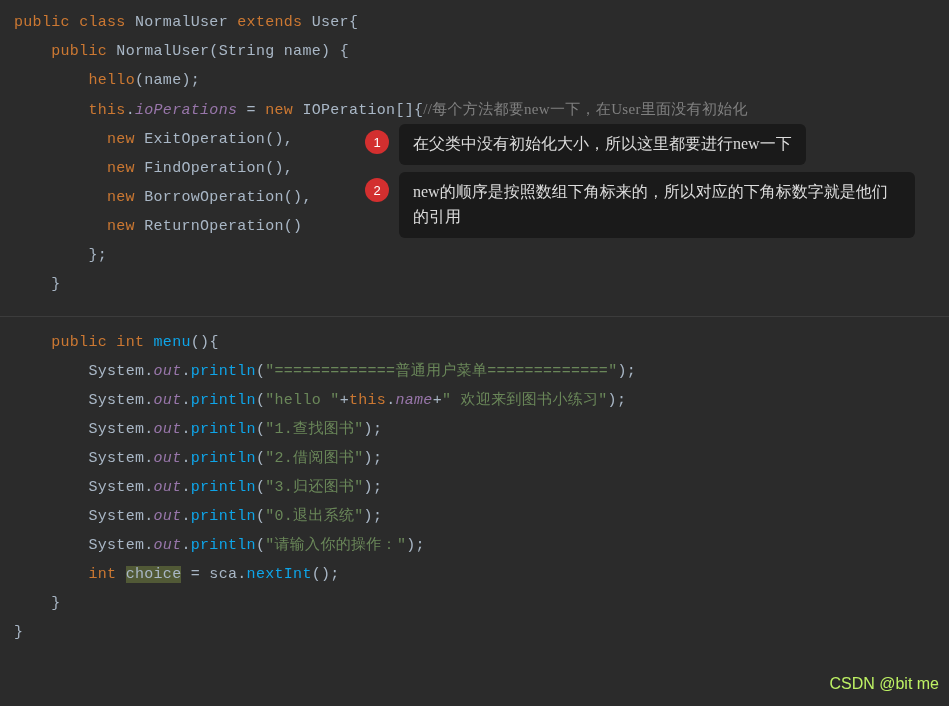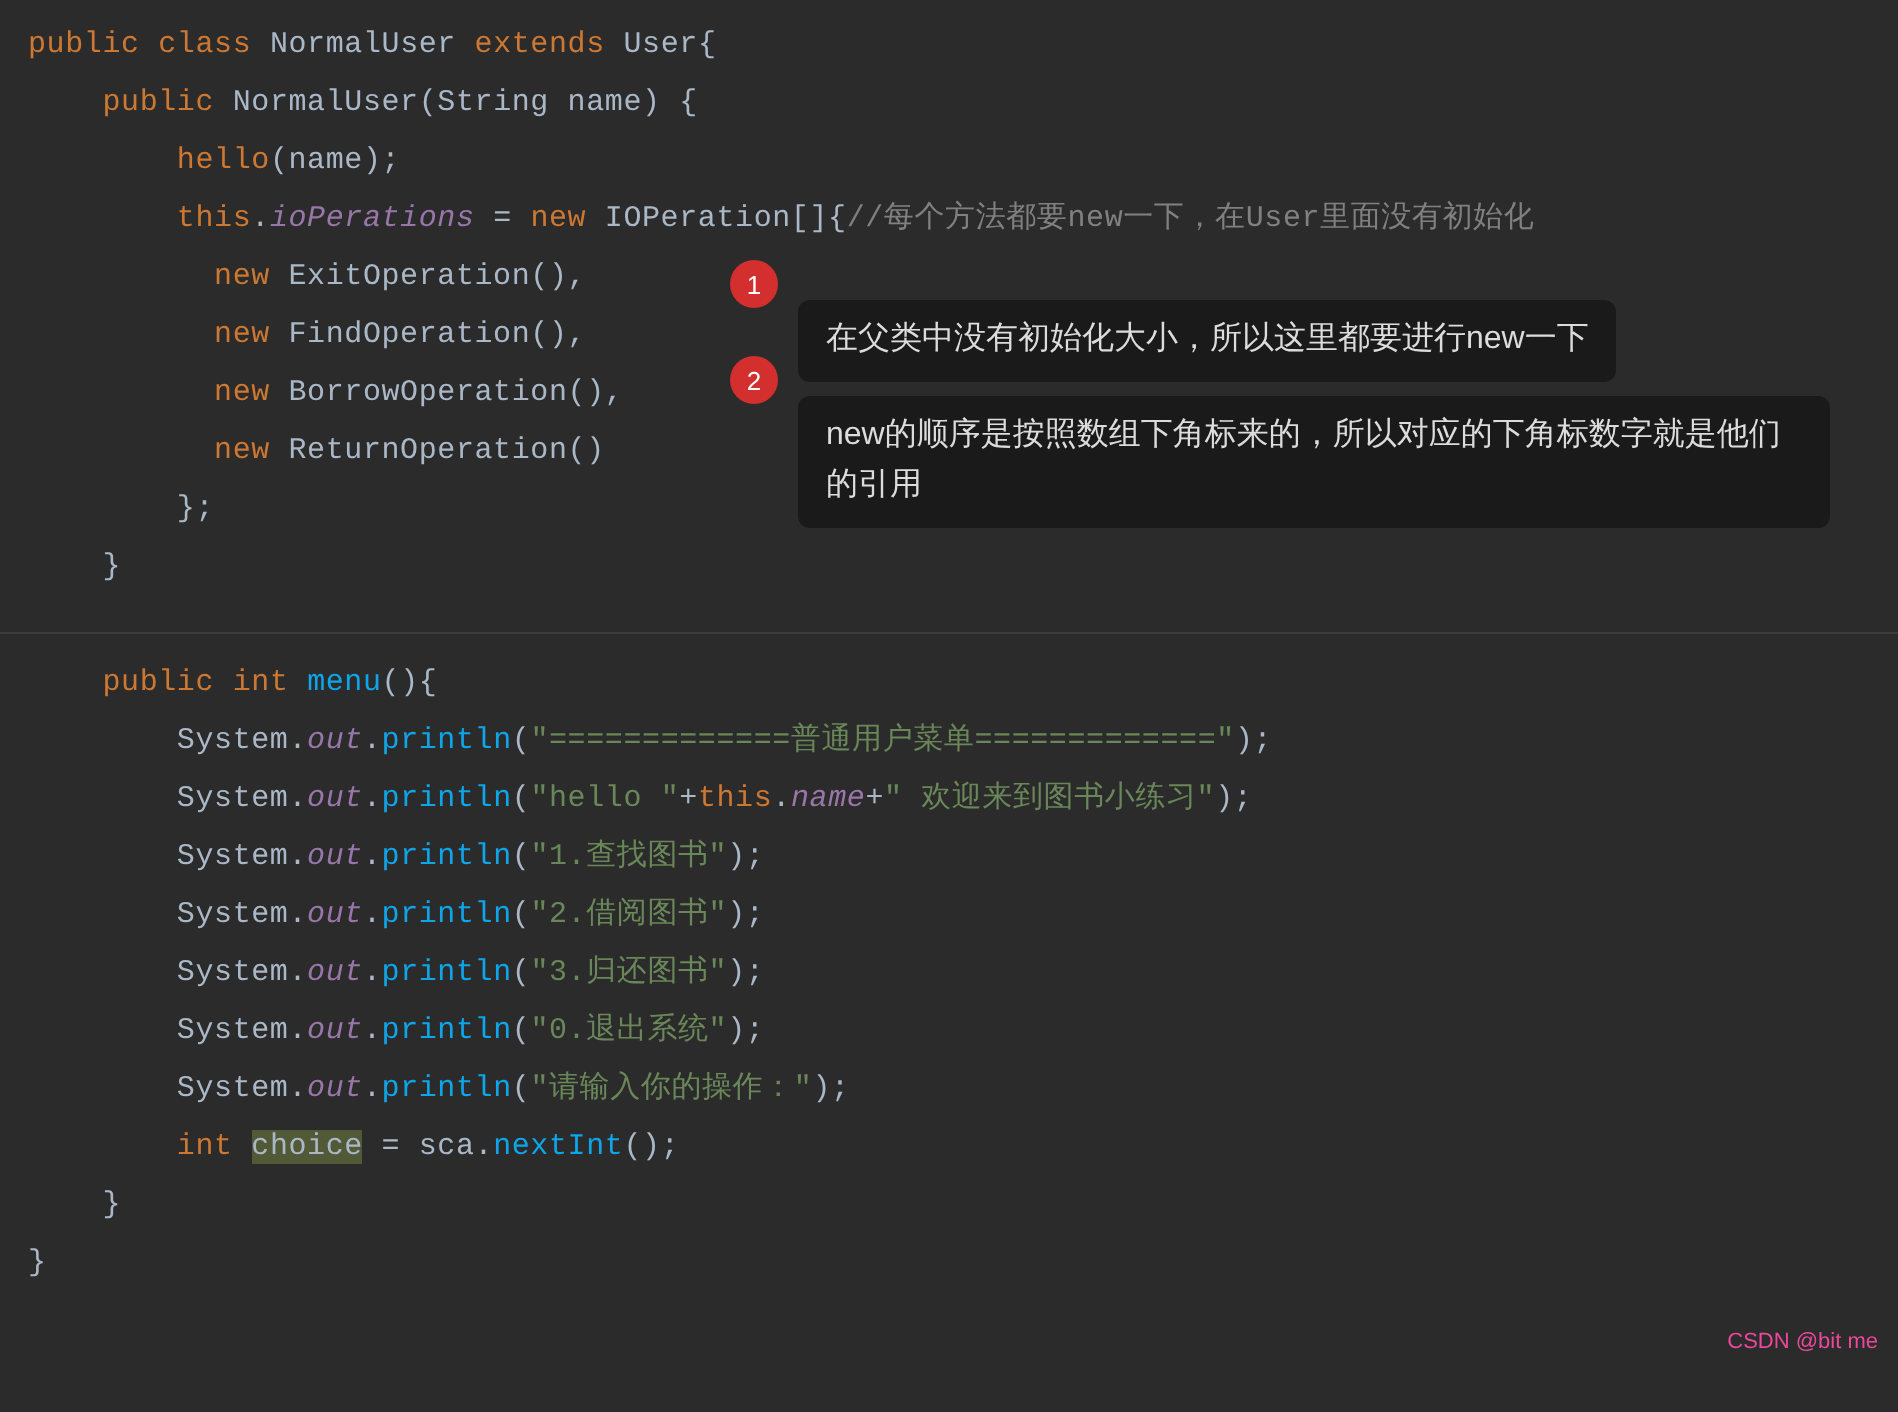--- a/index.html
+++ b/index.html
@@ -15,21 +15,21 @@
       position: relative;
     }
     .editor {
       position: relative;
       padding: 8px 0 8px 14px;
       letter-spacing: 0.3px;
     }
     .kw { color: #cc7832; }
     .cls { color: #a9b7c6; }
     .str { color: #6a8759; }
-    .com { color: #808080; }
+    .com { color: #808080; font-family: Liberation Serif, serif; }
     .field { color: #9876aa; font-style: italic; }
     .method { color: #0ea5e9; }
     .ident { color: #a9b7c6; }
     .hl { background: #515936; }
     .line { white-space: pre; }
     .section-sep {
       position: absolute;
       left: 0;
       right: 0;
       height: 1px;
@@ -56,33 +56,32 @@
       font-family: -apple-system, 'Segoe UI', sans-serif;
       font-style: normal;
       flex-shrink: 0;
       margin-top: 6px;
     }
     .callout-text {
       background: #1a1a1a;
       color: #dcdcdc;
       border-radius: 6px;
       padding: 8px 14px;
-      font-family: Liberation Sans, sans-serif;
+      font-family: Liberation Serif, serif;
       font-size: 16px;
       line-height: 1.55;
       white-space: normal;
       flex: 1;
-      margin-top: 26px;
     }
     .watermark {
       position: absolute;
       right: 10px;
-      bottom: 20px;
-      color: #ec4899;
-      font-size: 11px;
+      bottom: 8px;
+      color: #bef264;
+      font-size: 16px;
       font-family: -apple-system, 'Segoe UI', sans-serif;
     }
     .code-content { position: relative; z-index: 1; }
   </style>
 </head>
 <body>
 
 <div class="editor">
   <div class="section-sep" style="top:316px;"></div>
 

